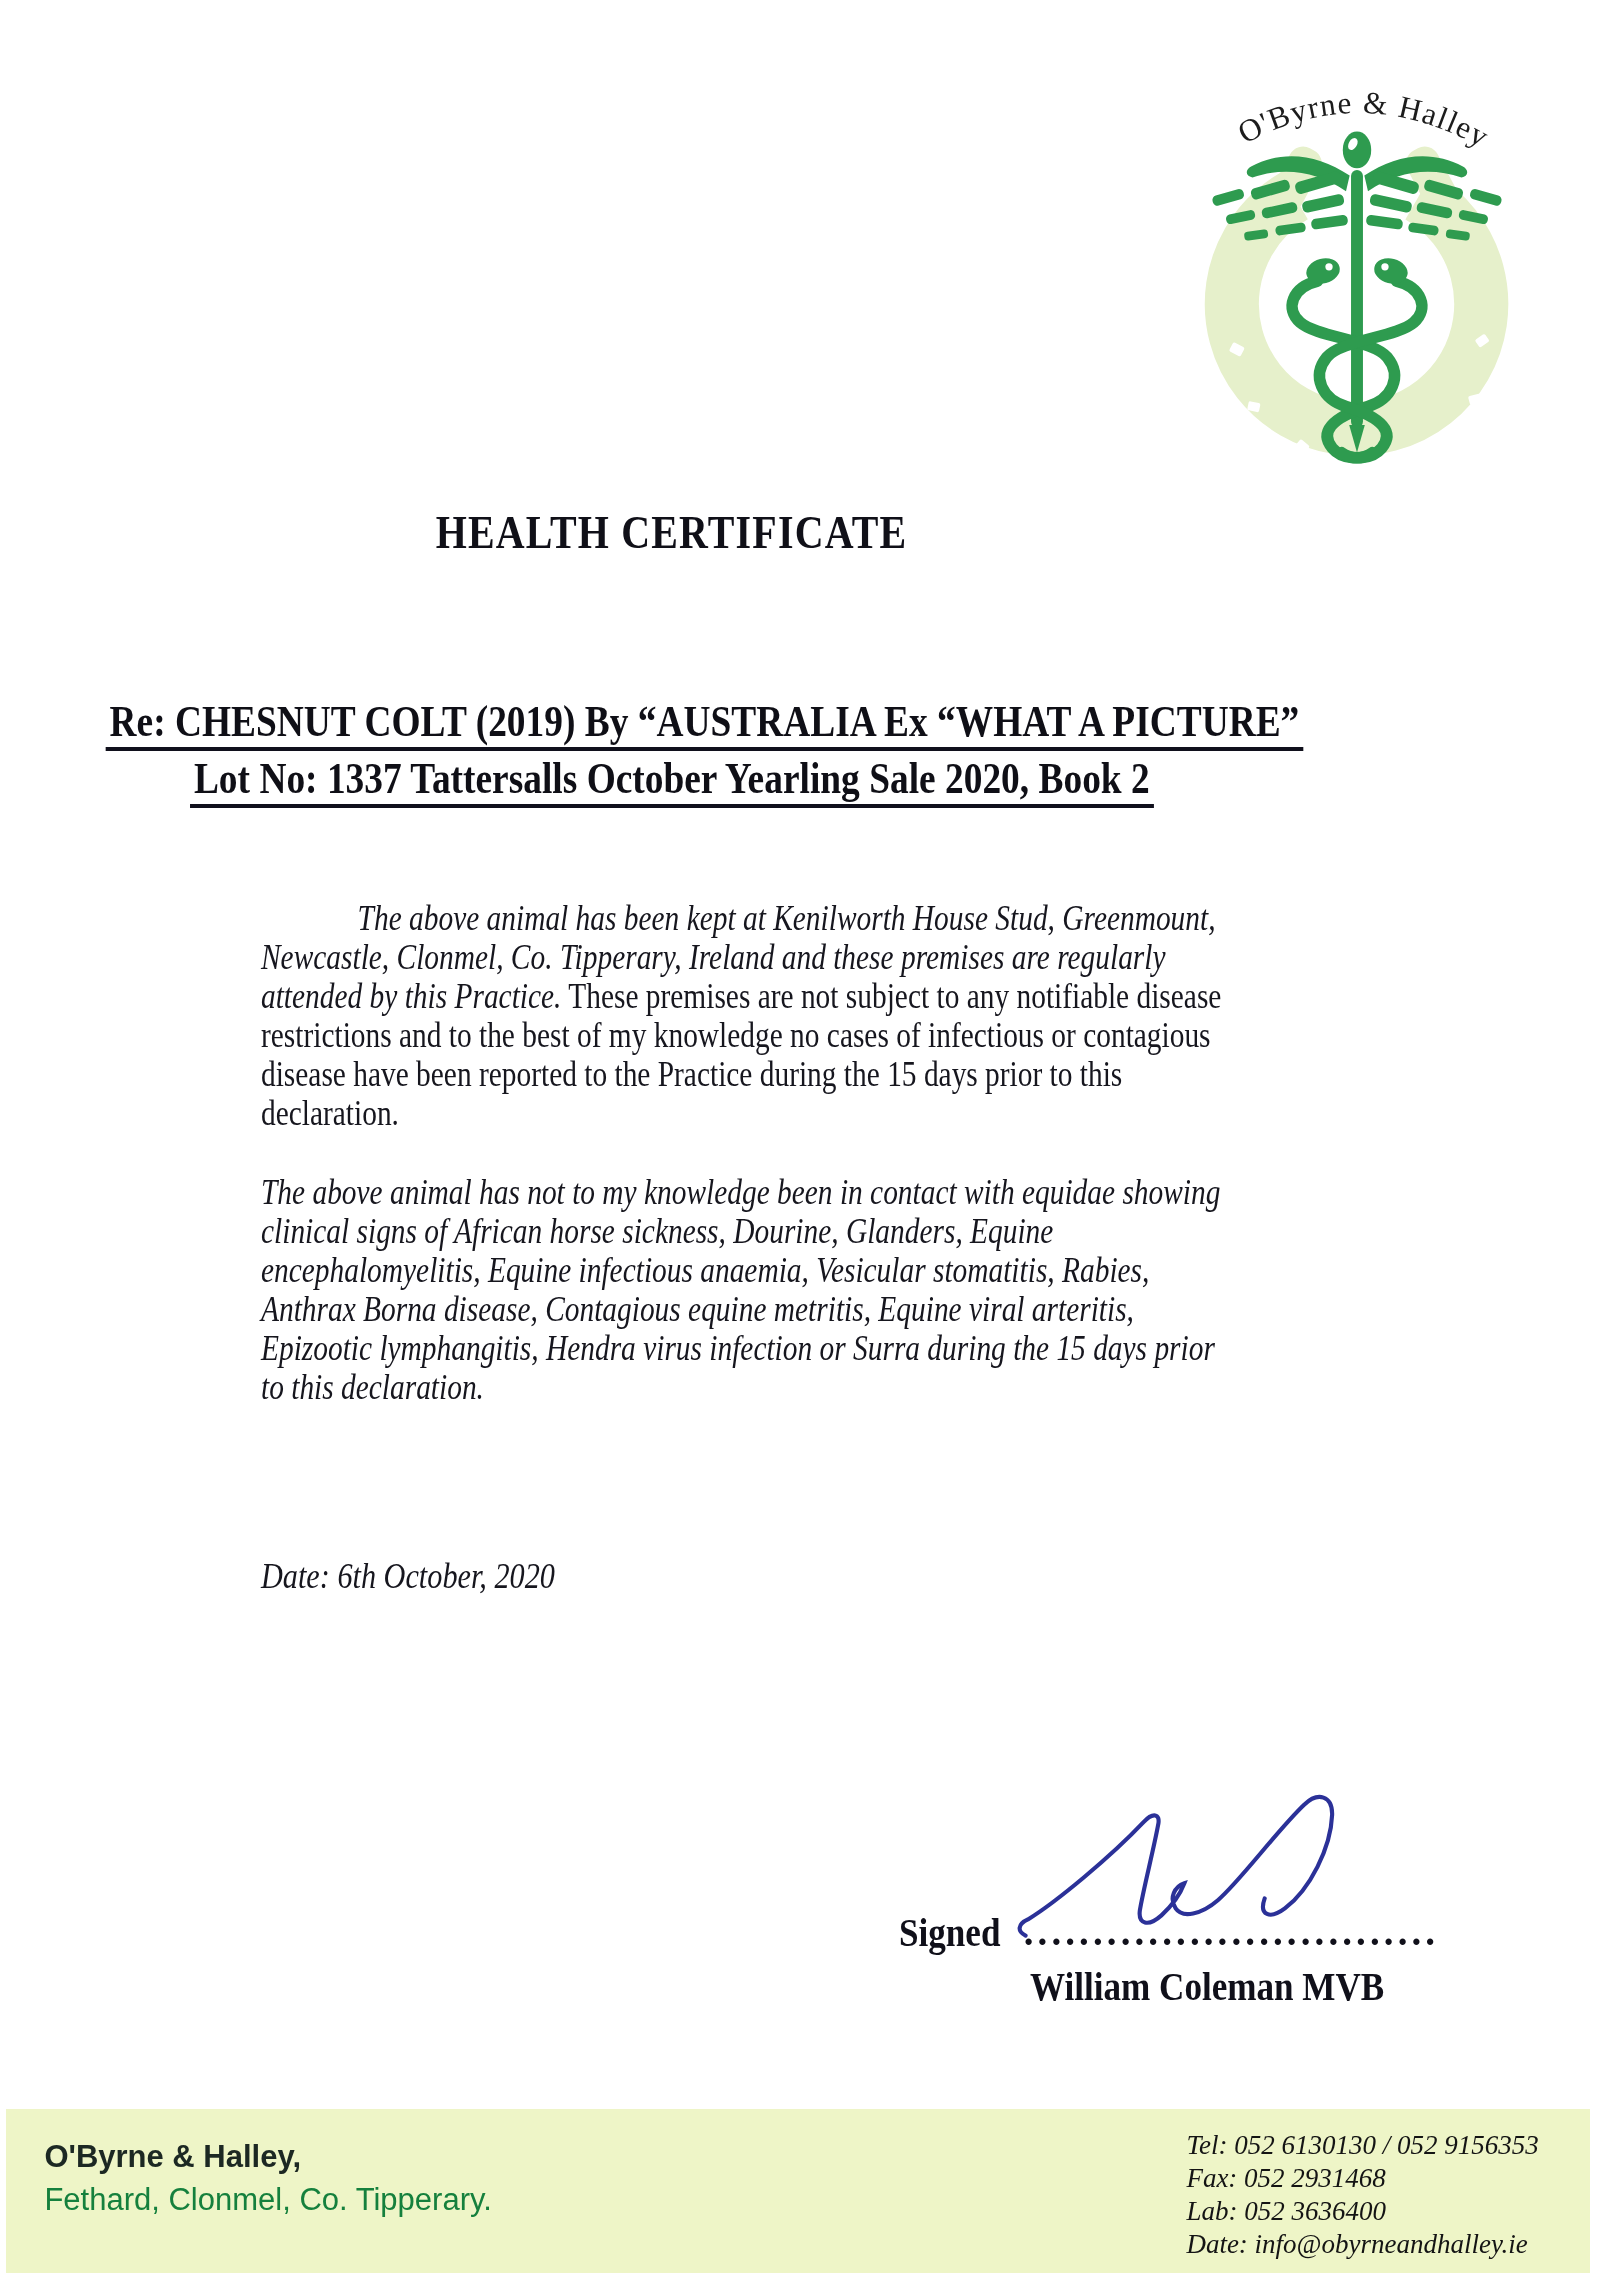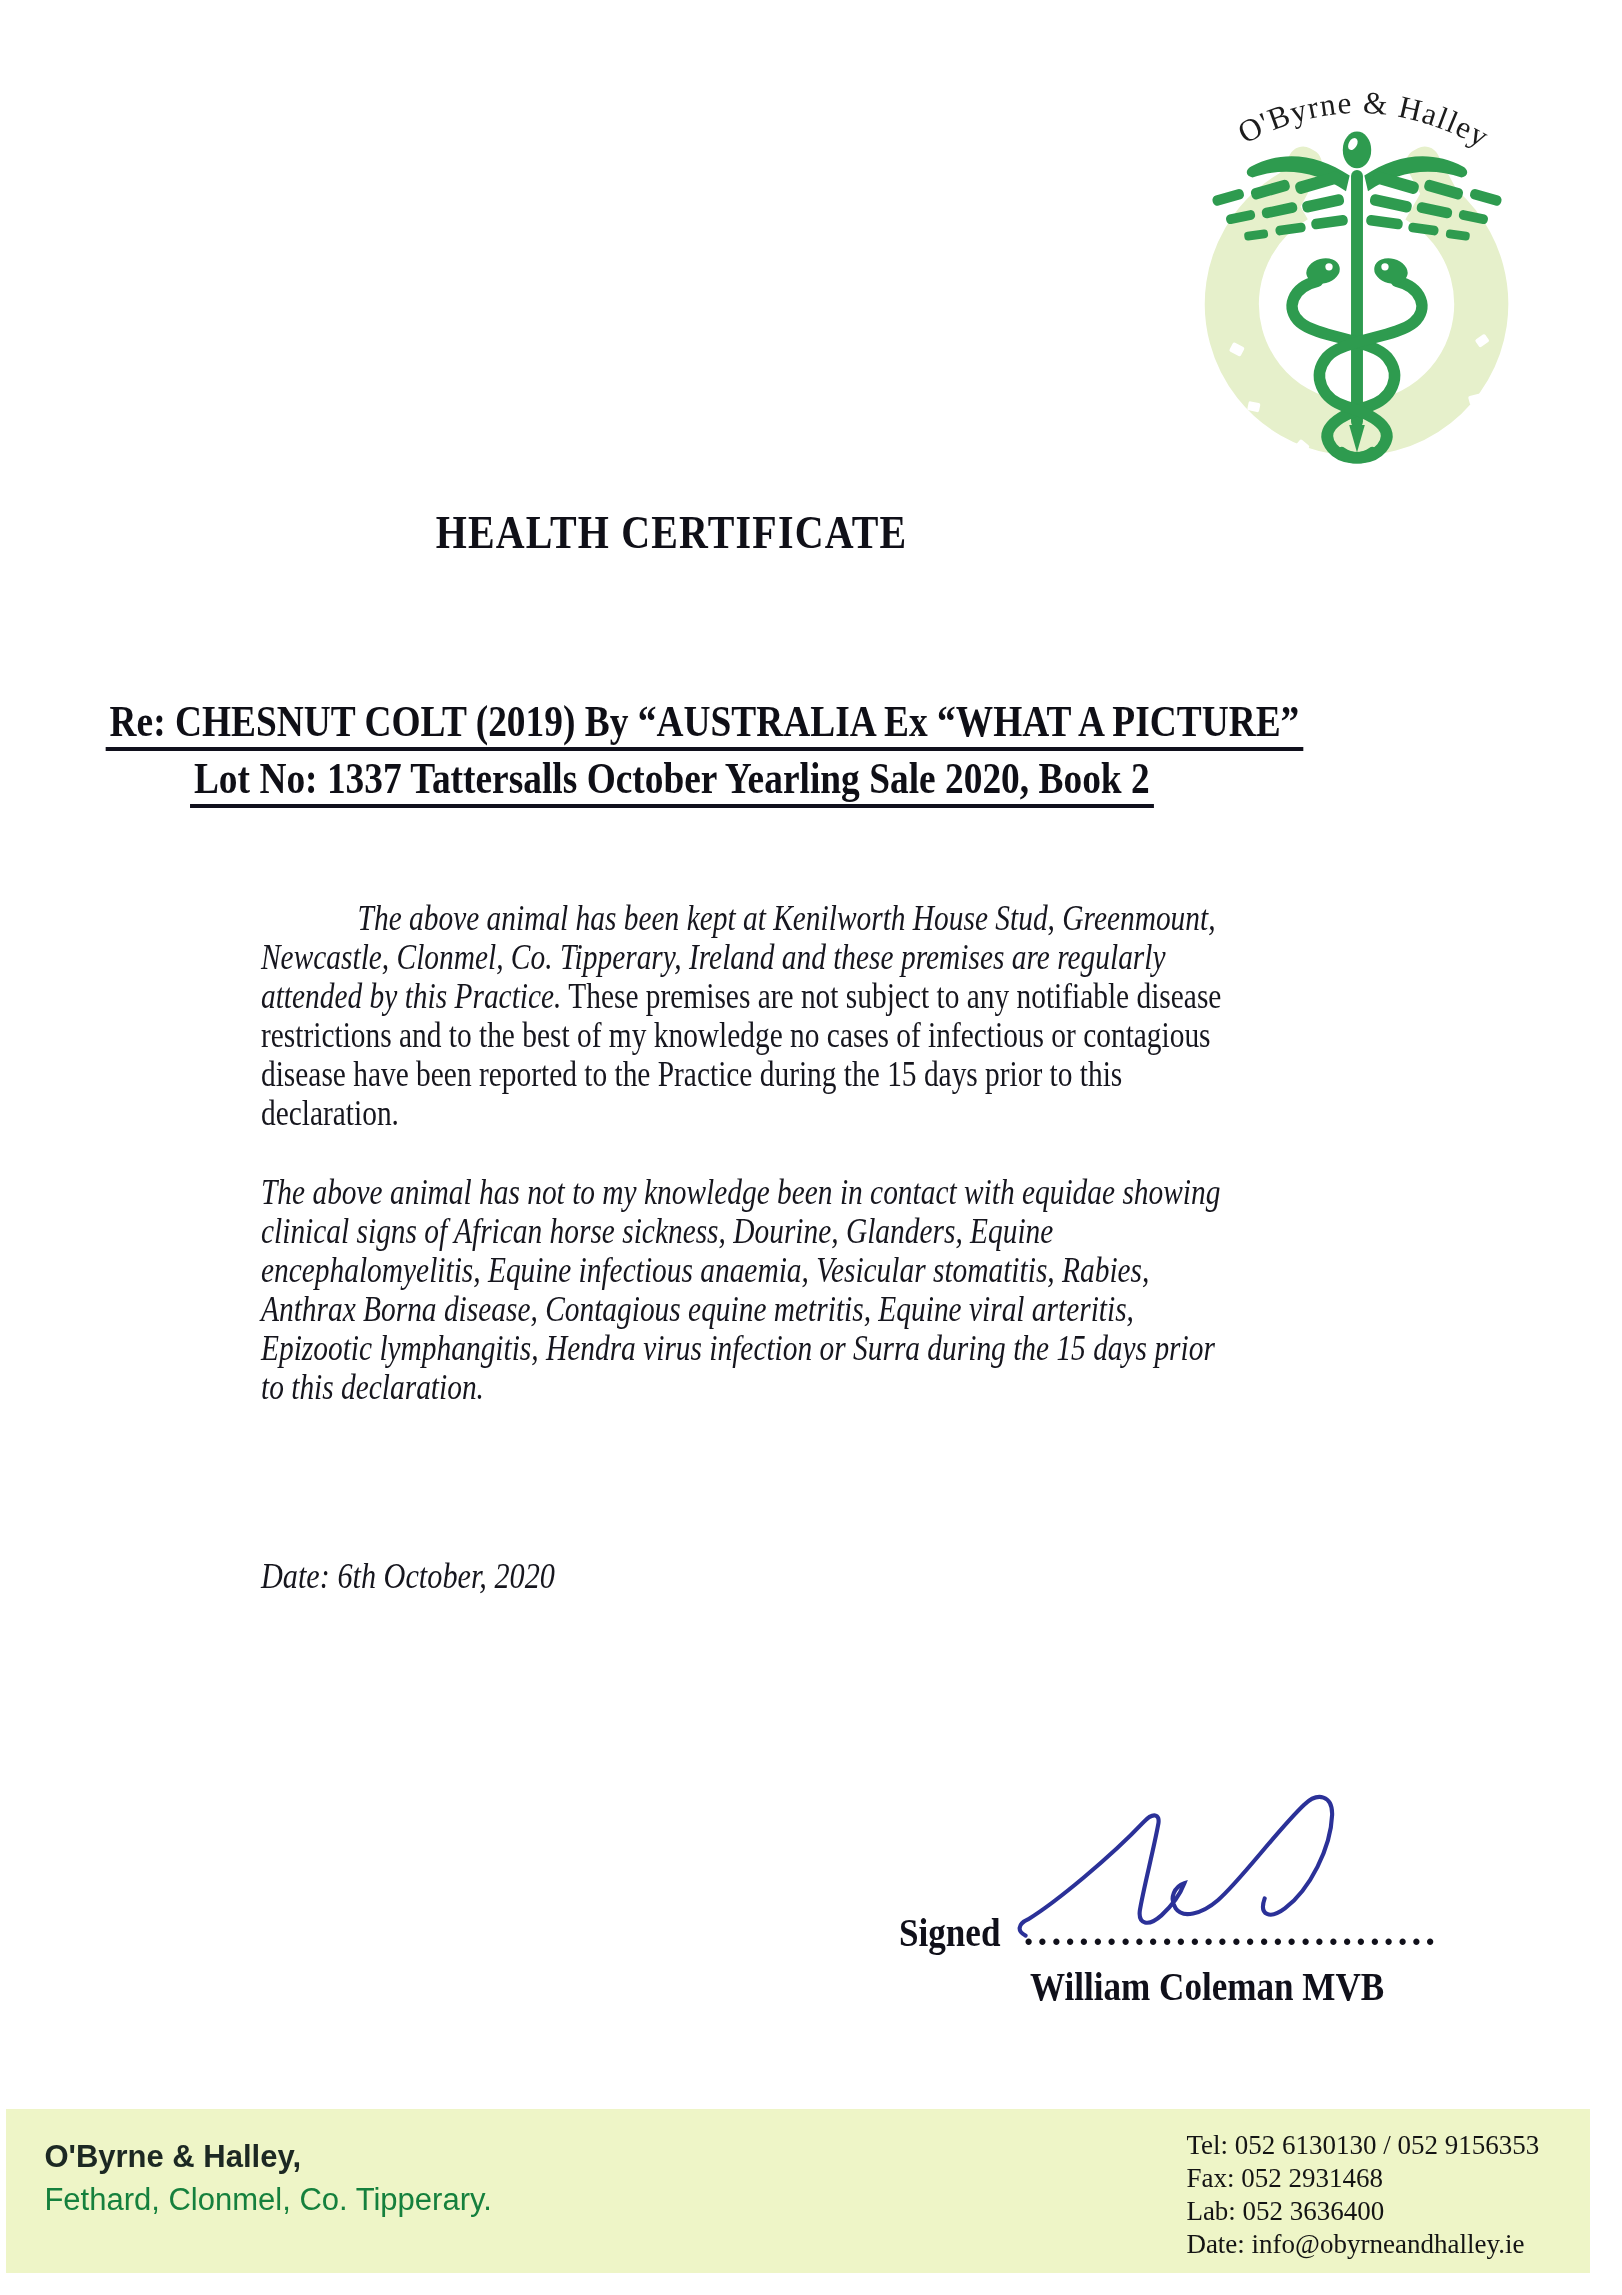--- a/index.html
+++ b/index.html
@@ -51,21 +51,21 @@
     transform:scaleX(0.9);transform-origin:left top;
   }
   
   .footer{
     position:absolute;left:6.4px;top:2109px;width:1584px;height:164px;
   }
   .footer-left{position:absolute;left:38px;top:26px;font-family:"Liberation Sans", sans-serif;}
   .footer-name{font-size:31px;font-weight:bold;color:#1c2823;line-height:43px;}
   .footer-address{font-size:31px;color:#15803d;line-height:43px;}
   .footer-right{position:absolute;left:1180px;top:20px;font-family:"Liberation Serif", serif;}
-  .footer-right div{font-size:27px;line-height:33px;color:#141414;white-space:nowrap;}
+  .footer-right div{font-size:27px;line-height:33px;color:#141414;white-space:nowrap;font-style:italic;}
 </style>
 </head>
 <body>
 
 <div class="page">
 
   <div class="logo">
     <svg viewBox="0 0 820 940" xmlns="http://www.w3.org/2000/svg">
 
       <defs>

